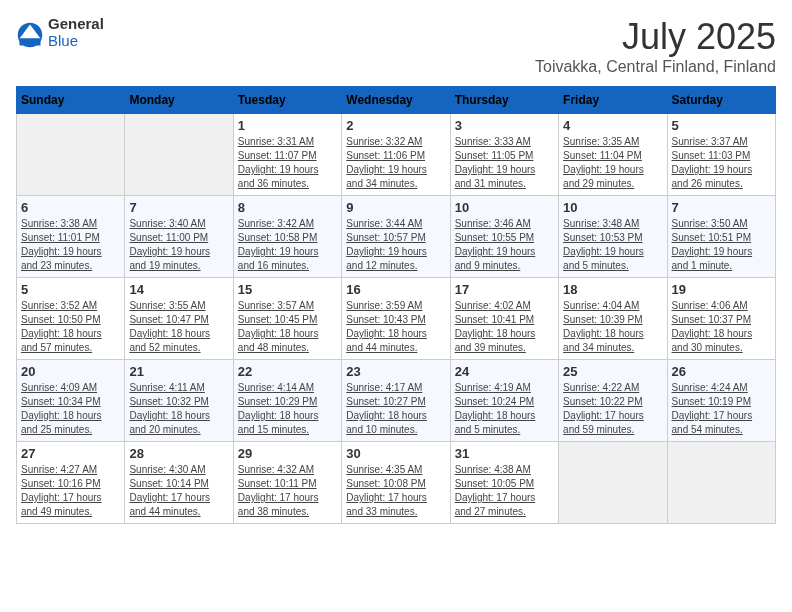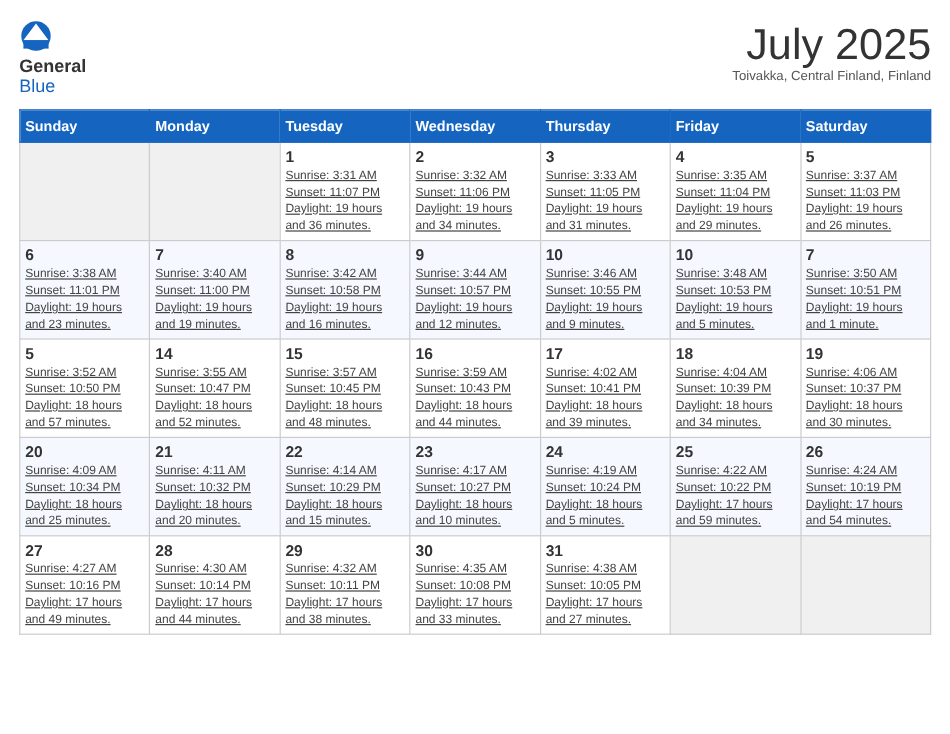--- a/index.html
+++ b/index.html
@@ -11,41 +11,40 @@
       padding: 16px;
     }
     .header {
       display: flex;
       justify-content: space-between;
       align-items: flex-start;
       margin-bottom: 10px;
     }
     .logo {
       display: flex;
-      align-items: flex-start;
+      align-items: flex-end;
       gap: 4px;
-      flex-direction: column;
     }
     .logo-text-general { font-size: 15px; font-weight: bold; color: #333; }
     .logo-text-blue { font-size: 15px; font-weight: normal; color: #1565c0; }
     .logo-icon {
       width: 28px;
       height: 28px;
     }
     .title-block { text-align: right; }
     .title-block h1 { font-size: 36px; color: #333; font-weight: normal; }
-    .title-block h2 { font-size: 11px; color: #555; font-weight: normal; }
+    .title-block h2 { font-size: 16px; color: #555; font-weight: normal; }
     table {
       width: 100%;
       border-collapse: collapse;
       font-size: 11px;
     }
     thead tr th {
       background-color: #1565c0;
-      color: #ffffff;
+      color: #000000;
       padding: 6px 4px;
       text-align: left;
       font-size: 12px;
       border: 1px solid #1565c0;
     }
     tbody tr td {
       border: 1px solid #ccc;
       vertical-align: top;
       padding: 4px;
       height: 80px;

